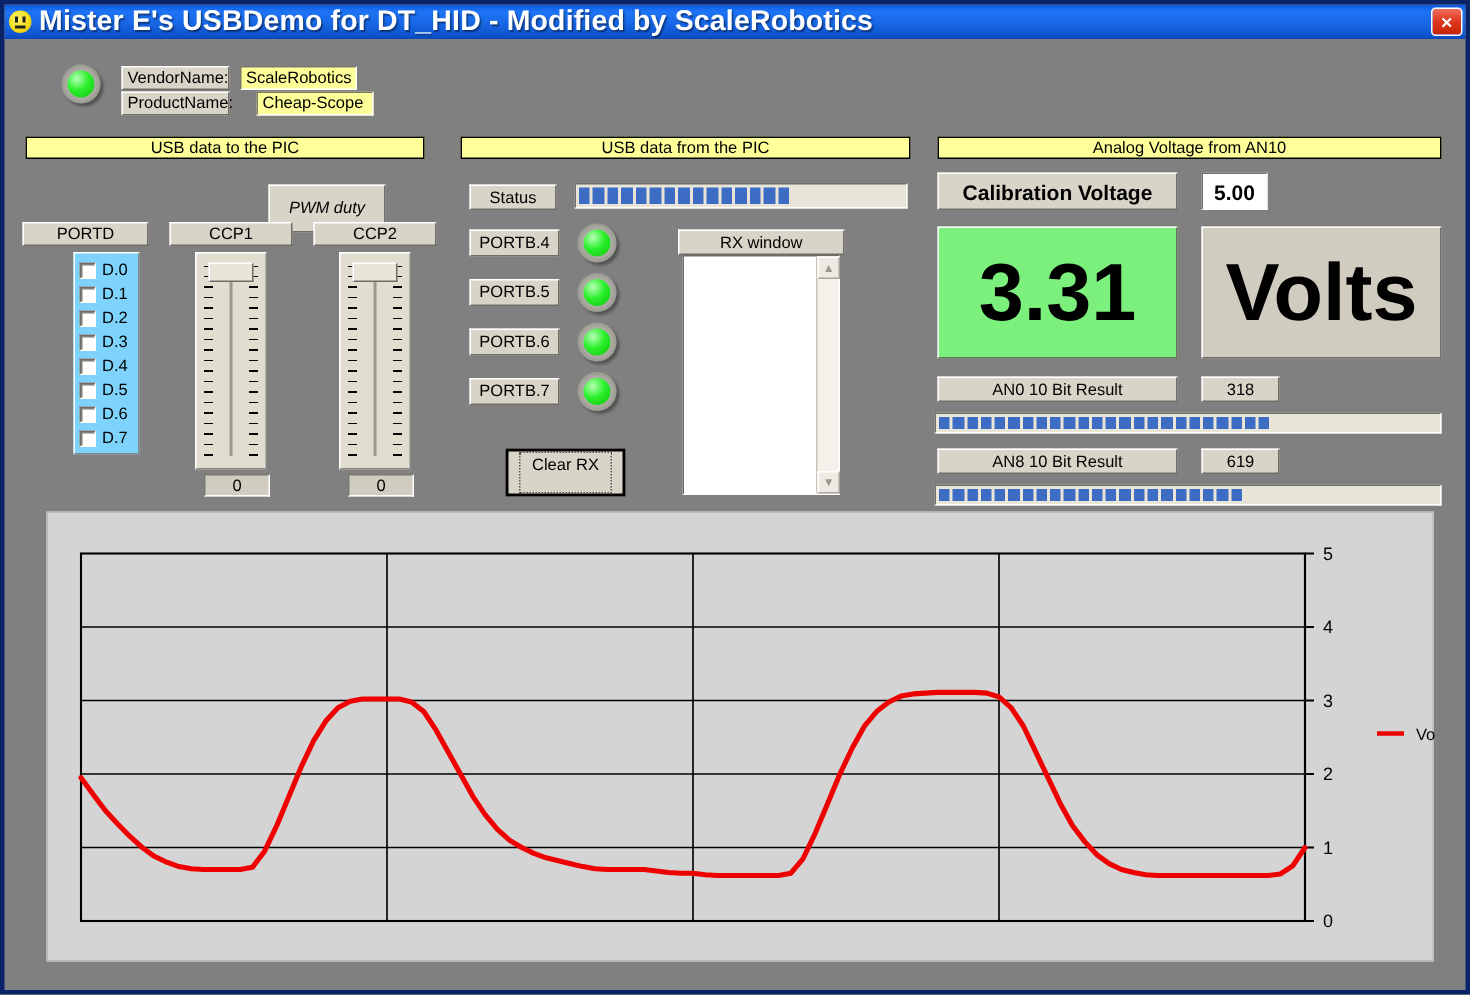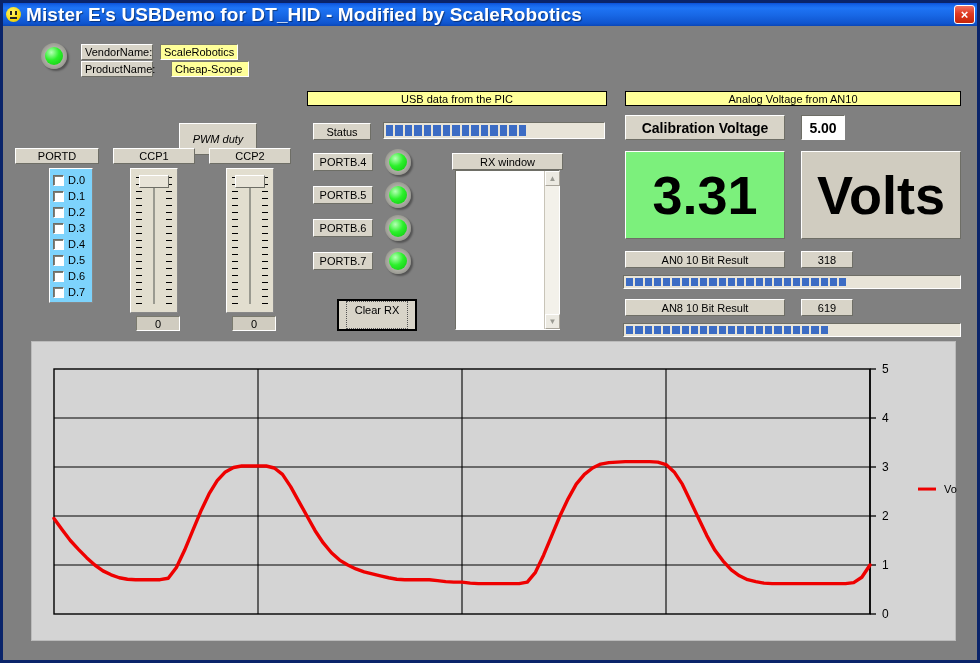--- a/index.html
+++ b/index.html
@@ -121,20 +121,21 @@
   </div>
 
   <div class="led abs" style="left:38px;top:40px;"></div>
 
   <div class="lbl abs" style="left:78px;top:41px;width:72px;height:16px;justify-content:flex-start;padding-left:3px;">VendorName:</div>
   <div class="fieldyellow abs" style="left:157px;top:41px;width:78px;height:16px;">ScaleRobotics</div>
 
   <div class="lbl abs" style="left:78px;top:58px;width:72px;height:16px;justify-content:flex-start;padding-left:3px;">ProductName:</div>
   <div class="fieldyellow abs" style="left:157px;top:58px;width:78px;height:16px;margin-left:11px;">Cheap-Scope</div>
 
+  <div class="yellowbar abs" style="left:14px;top:88px;width:266px;height:15px;">USB data to the PIC</div>
 
   <div class="lbl abs" style="left:176px;top:120px;width:78px;height:32px;font-style:italic;">PWM duty</div>
 
   <div class="lbl abs" style="left:12px;top:145px;width:84px;height:16px;">PORTD</div>
   <div class="lbl abs" style="left:110px;top:145px;width:82px;height:16px;">CCP1</div>
   <div class="lbl abs" style="left:206px;top:145px;width:82px;height:16px;">CCP2</div>
 
   <div id="portd-box">
     <div class="cb-row">
       <span class="cb"></span>

